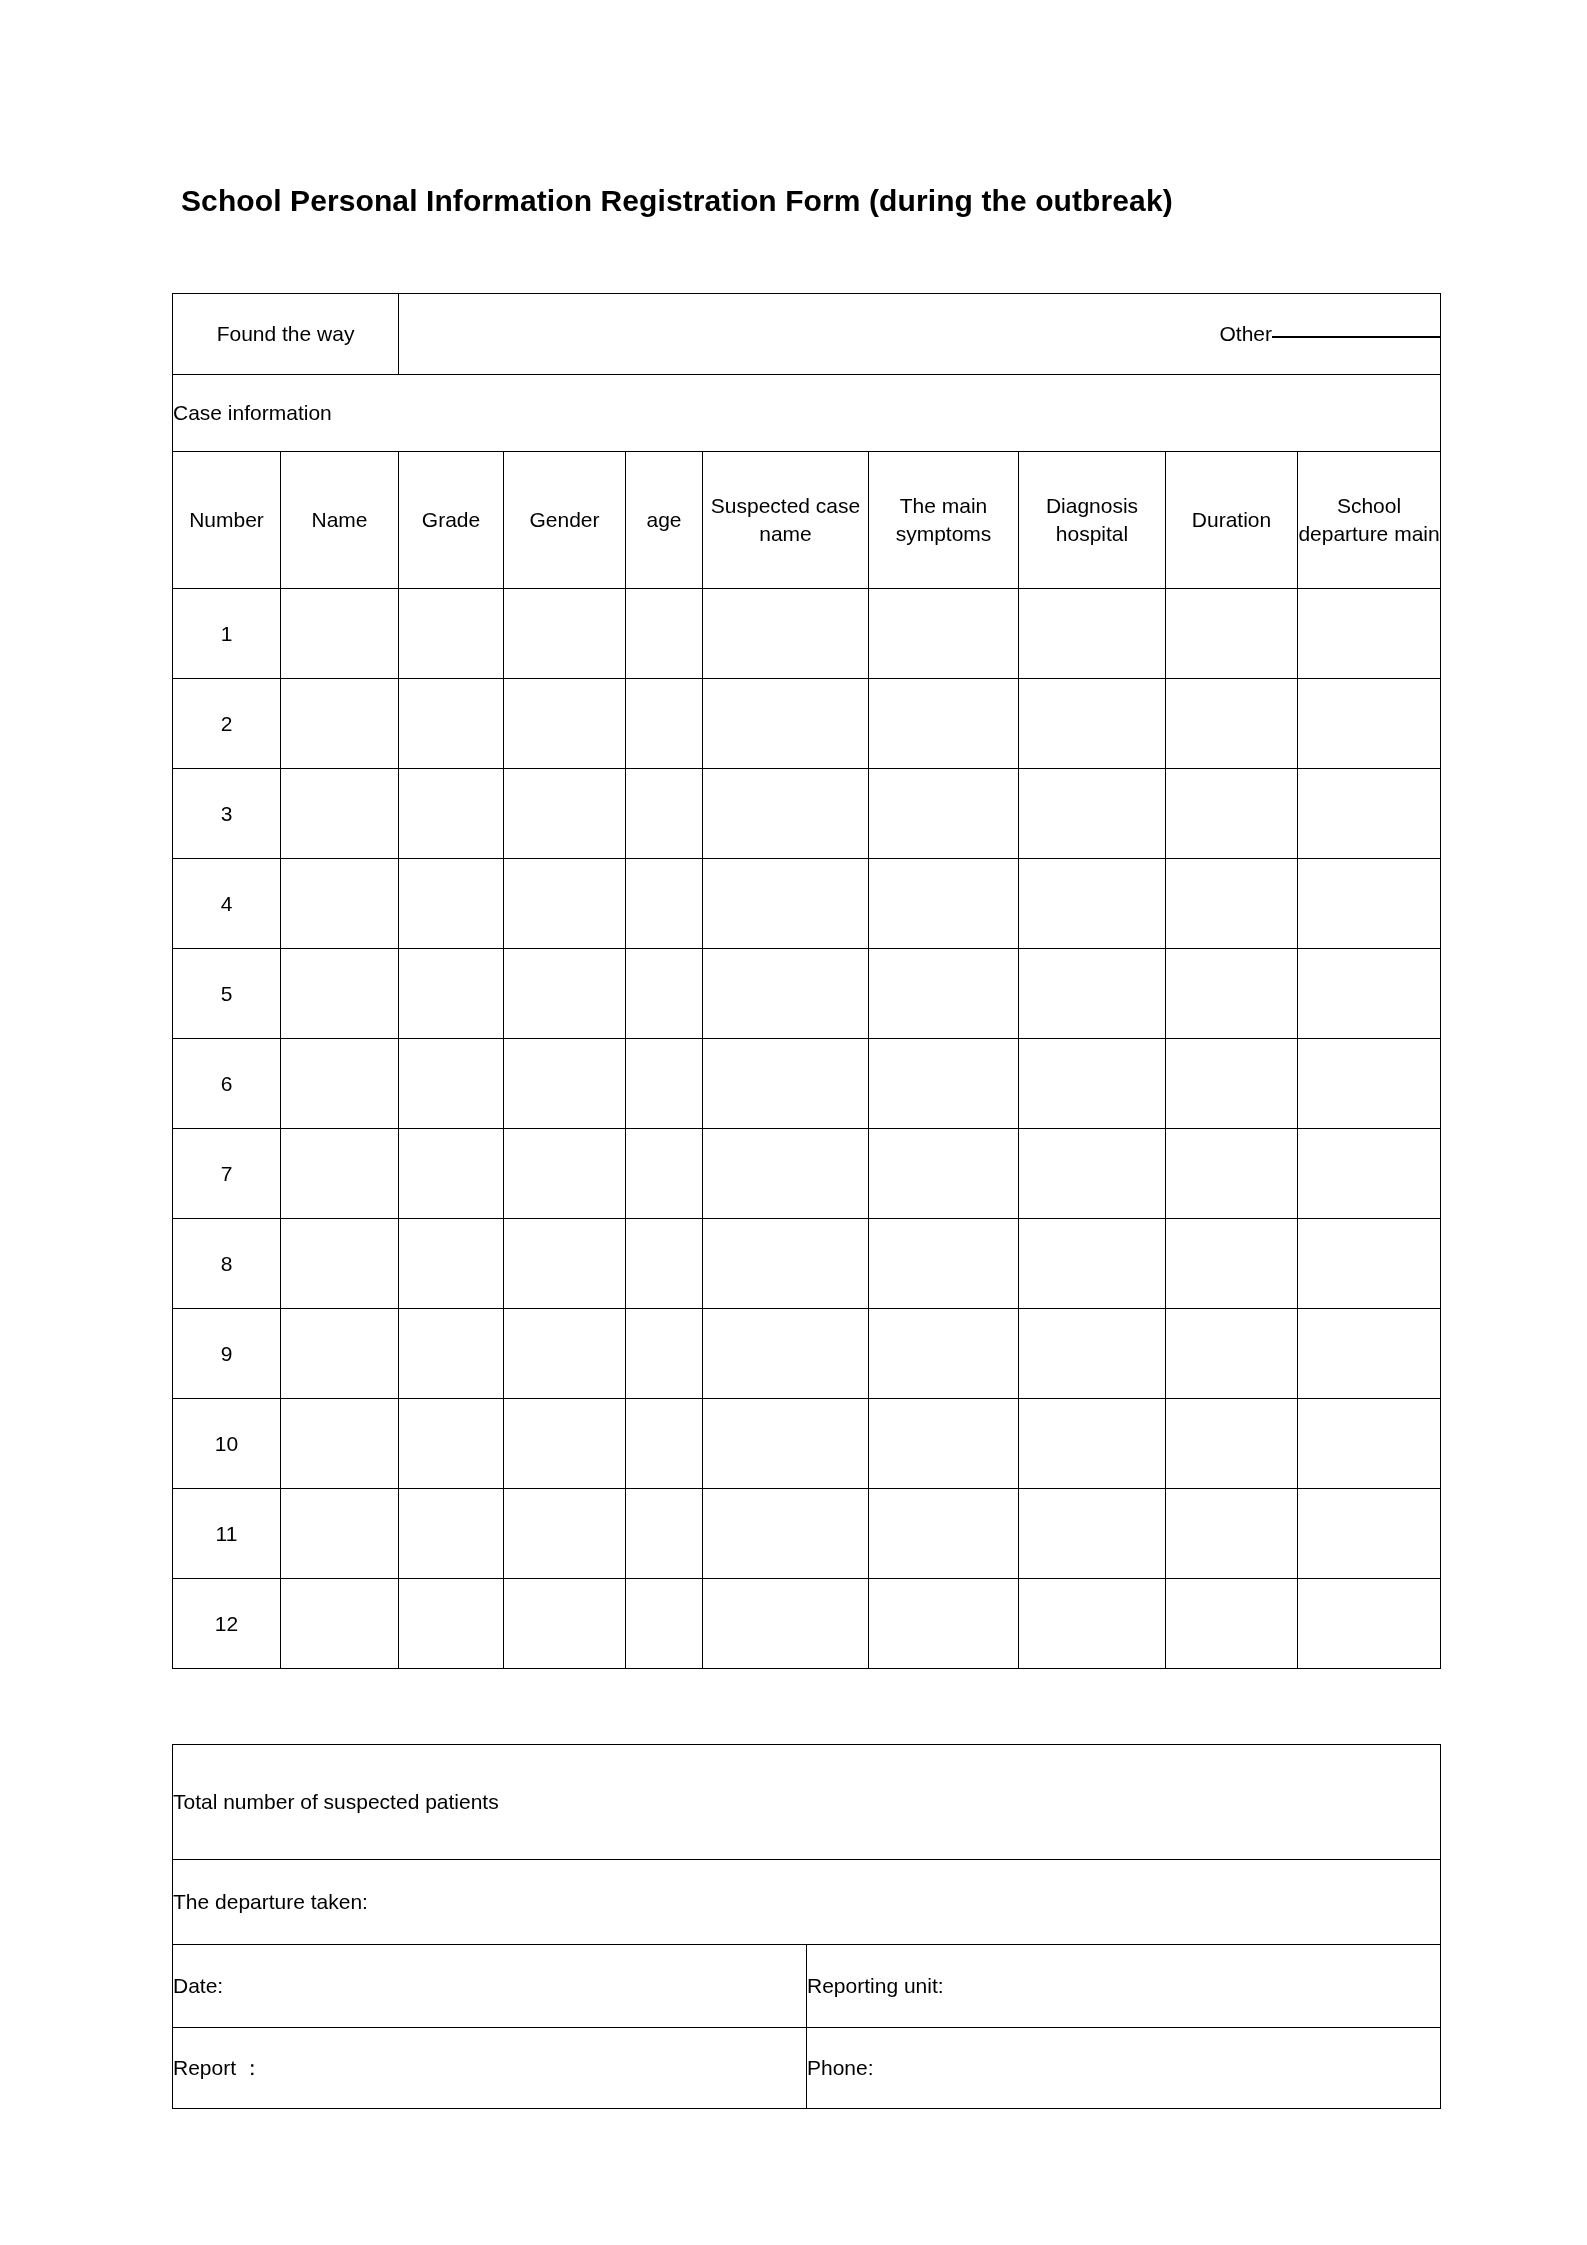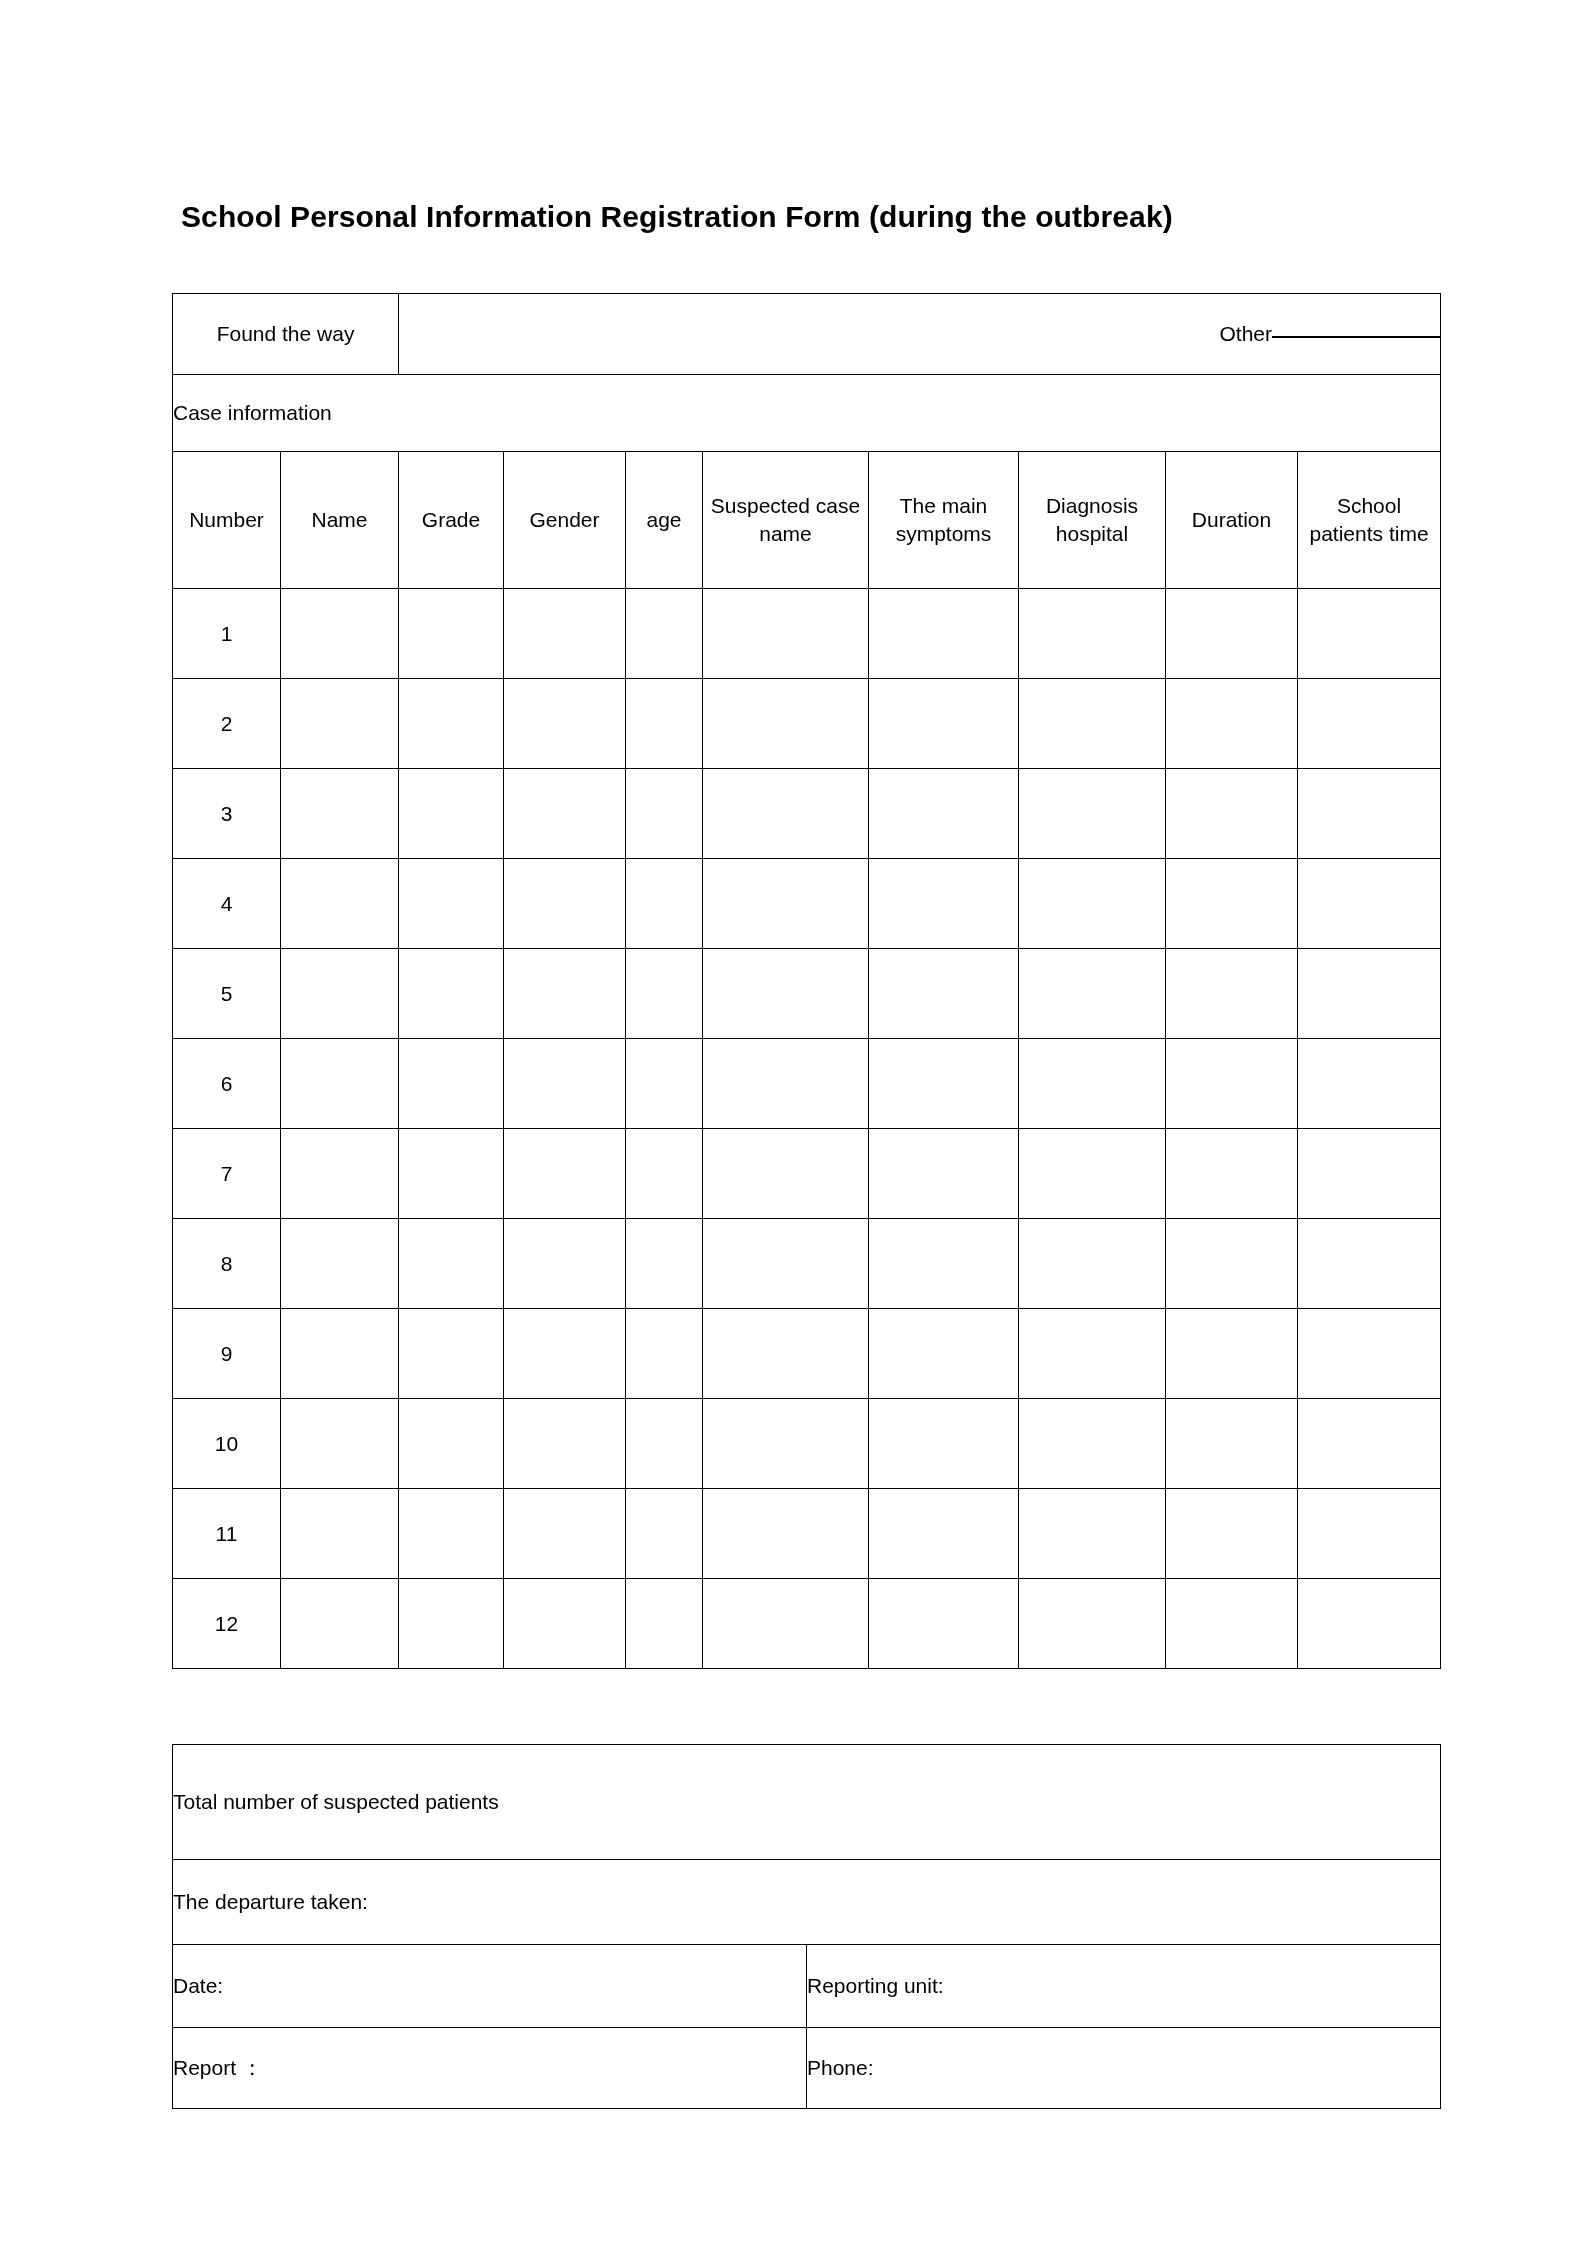--- a/index.html
+++ b/index.html
@@ -17,21 +17,21 @@
   .page {
     position: relative;
     width: 1587px;
     height: 2245px;
     background: #ffffff;
     overflow: hidden;
   }
   .form-title {
     position: absolute;
     left: 181px;
-    top: 200px;
+    top: 184px;
     width: 1260px;
     font-size: 30px;
     font-weight: bold;
     letter-spacing: 0.1px;
     line-height: 34px;
     white-space: nowrap;
     color: #000000;
   }
   .form-table {
     position: absolute;
@@ -136,21 +136,21 @@
       <tr>
         <td class="col-head">Number</td>
         <td class="col-head">Name</td>
         <td class="col-head">Grade</td>
         <td class="col-head">Gender</td>
         <td class="col-head">age</td>
         <td class="col-head">Suspected case name</td>
         <td class="col-head">The main symptoms</td>
         <td class="col-head">Diagnosis hospital</td>
         <td class="col-head">Duration</td>
-        <td class="col-head">School patients time</td>
+        <td class="col-head">School departure main</td>
       </tr>
 
       </tbody>
       <tbody id="case-rows-host" style="display:contents"><tr class="data-row">
           <td class="num-cell">1</td>
           <td></td>
           <td></td>
           <td></td>
           <td></td>
           <td></td>

